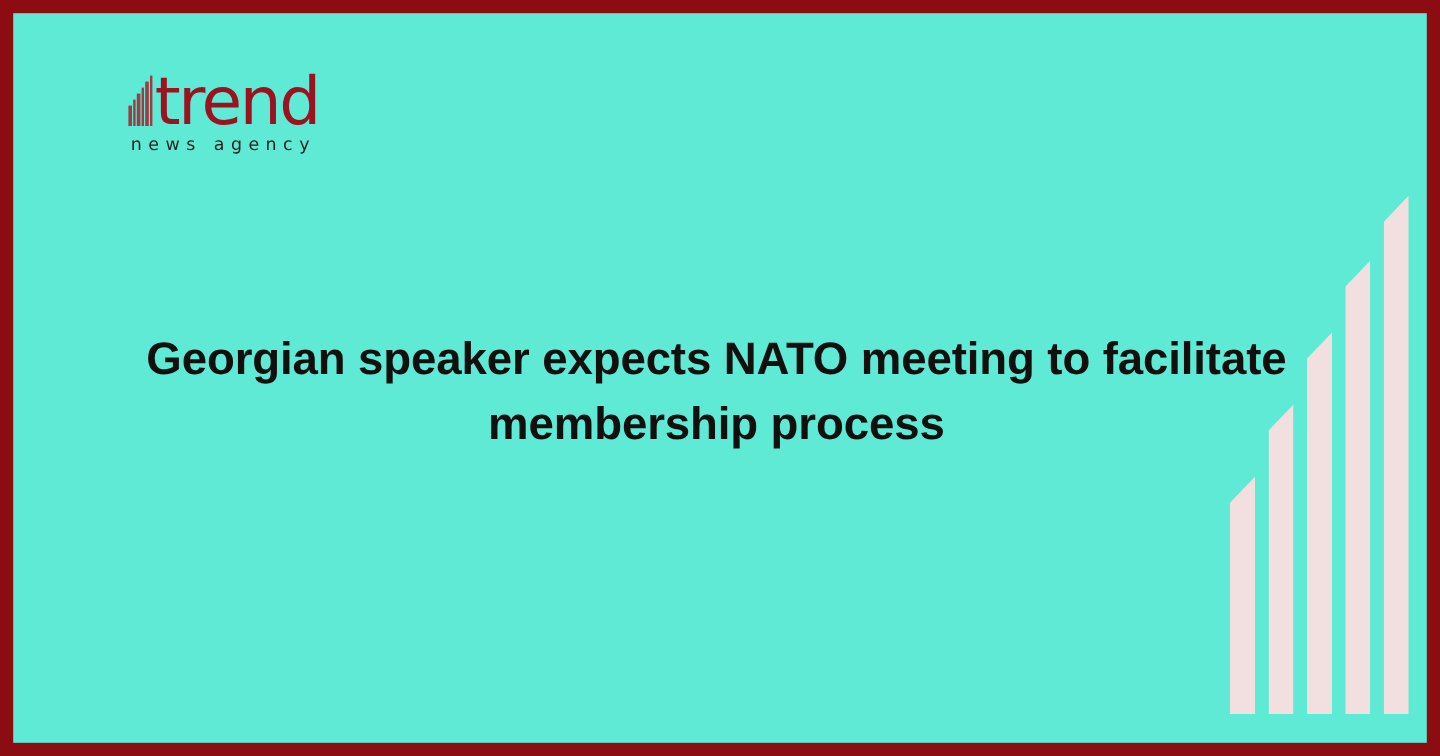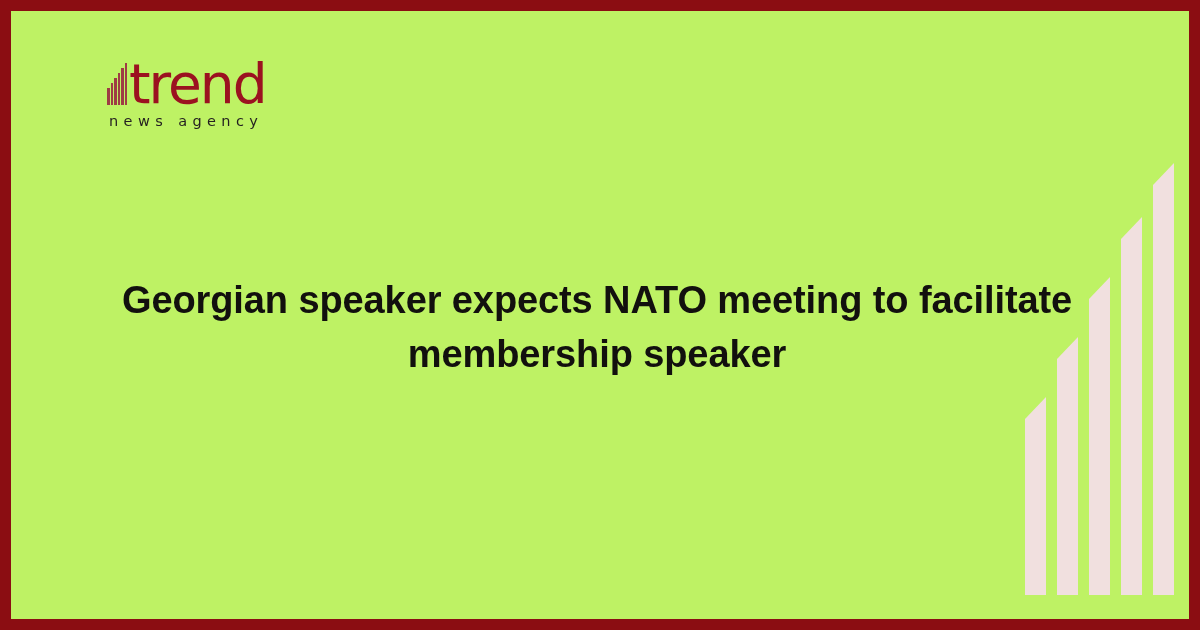--- a/index.html
+++ b/index.html
@@ -16,21 +16,21 @@
     background: #8B0D12;
     overflow: hidden;
     font-family: "Liberation Sans", sans-serif;
   }
   #canvas {
     position: absolute;
     left: 11px;
     top: 11px;
     width: 1178px;
     height: 608px;
-    background: #bef264;
+    background: #5eead4;
     overflow: hidden;
   }
 
   
   .deco-wrap {
     position: absolute;
     right: 14px;
     top: 152px;
     width: 150px;
     height: 432px;
@@ -124,17 +124,17 @@
           <div class="lm-bar" style="left: 10.5px; width: 2.6px; height: 32px; background: rgb(158, 60, 68);"></div>
           <div class="lm-bar" style="left: 14px; width: 2.6px; height: 37px; background: rgb(158, 60, 68);"></div>
           <div class="lm-bar" style="left: 17.5px; width: 2.6px; height: 42px; background: rgb(158, 60, 68);"></div>
         </div>
       <div class="logo-word">trend</div>
       <div class="logo-sub">news agency</div>
     </div>
 
     <div class="headline">
       <span class="headline-line">Georgian speaker expects NATO meeting to facilitate</span>
-      <span class="headline-line">membership speaker</span>
+      <span class="headline-line">membership process</span>
     </div>
 
   </div>
 </div>
 
 </body></html>

